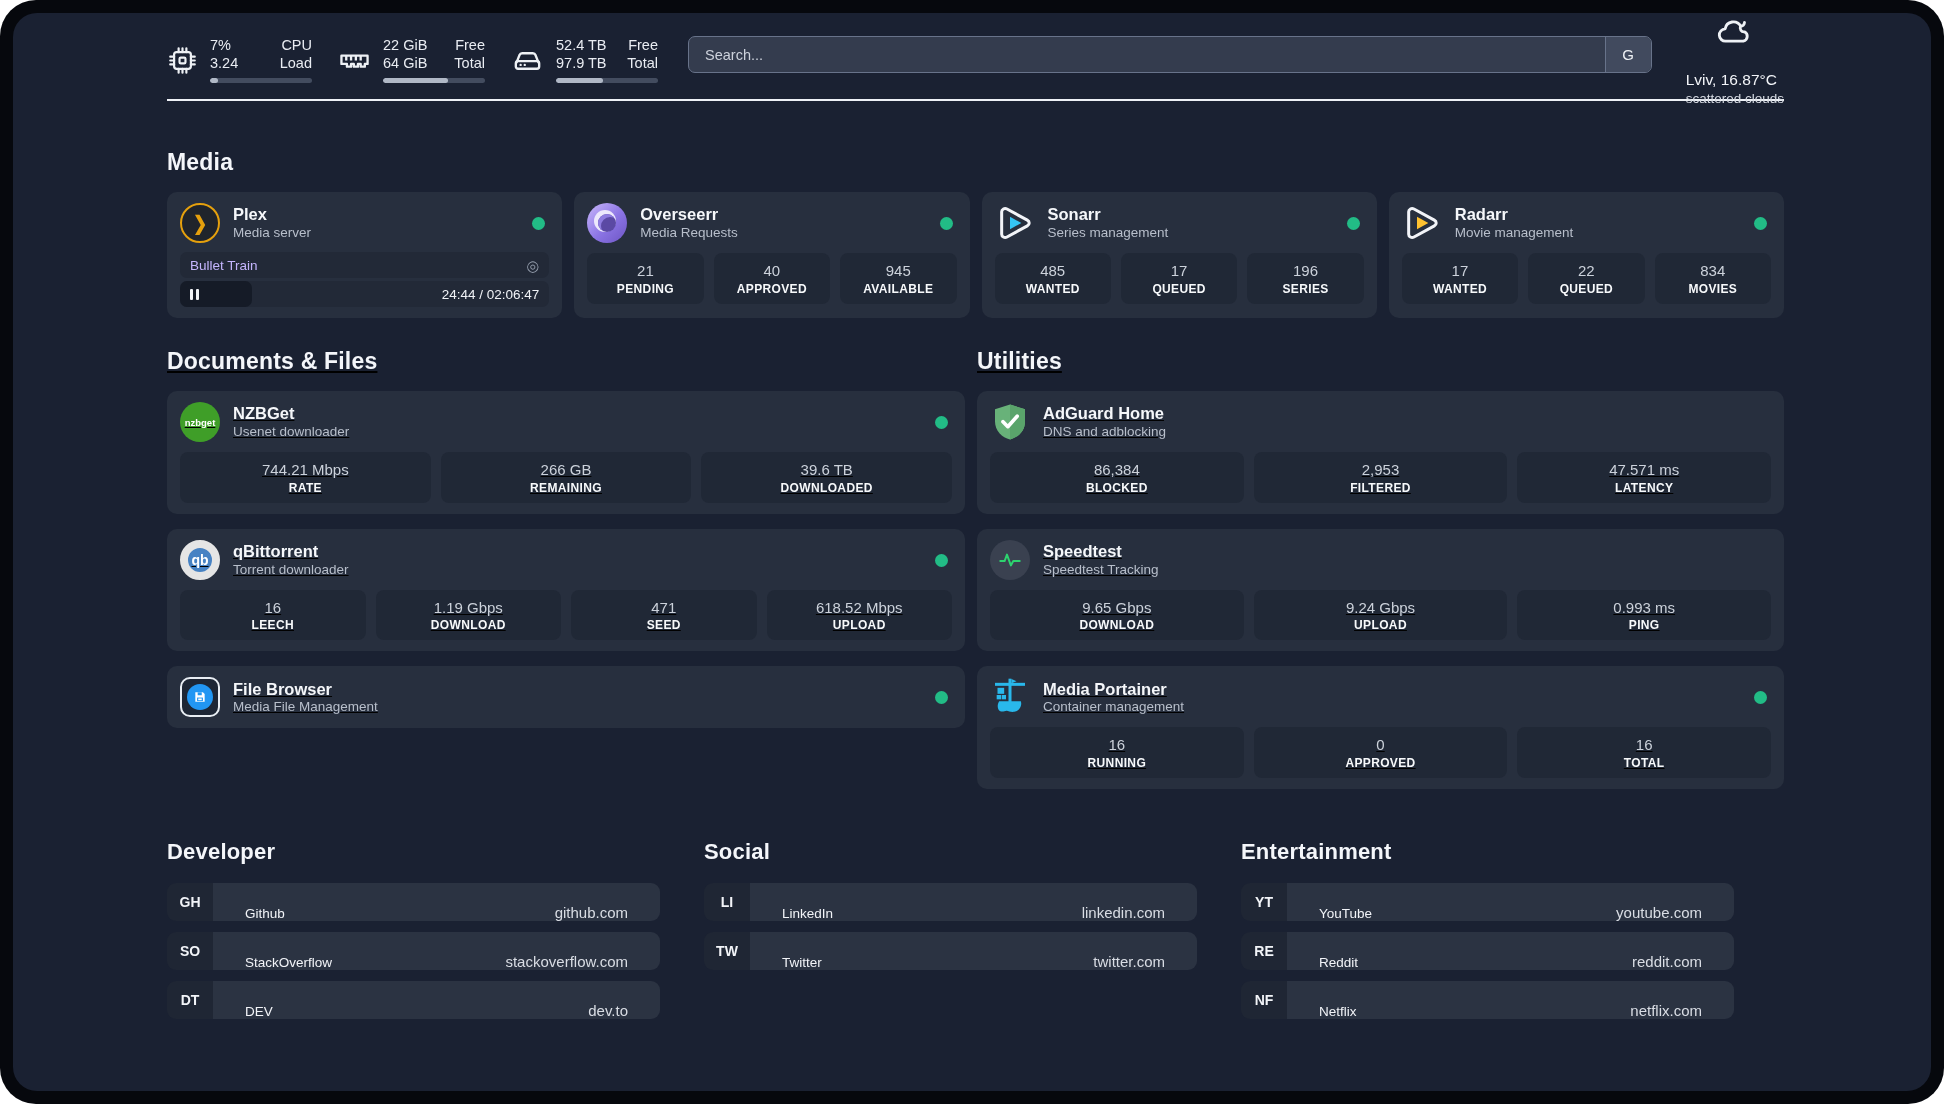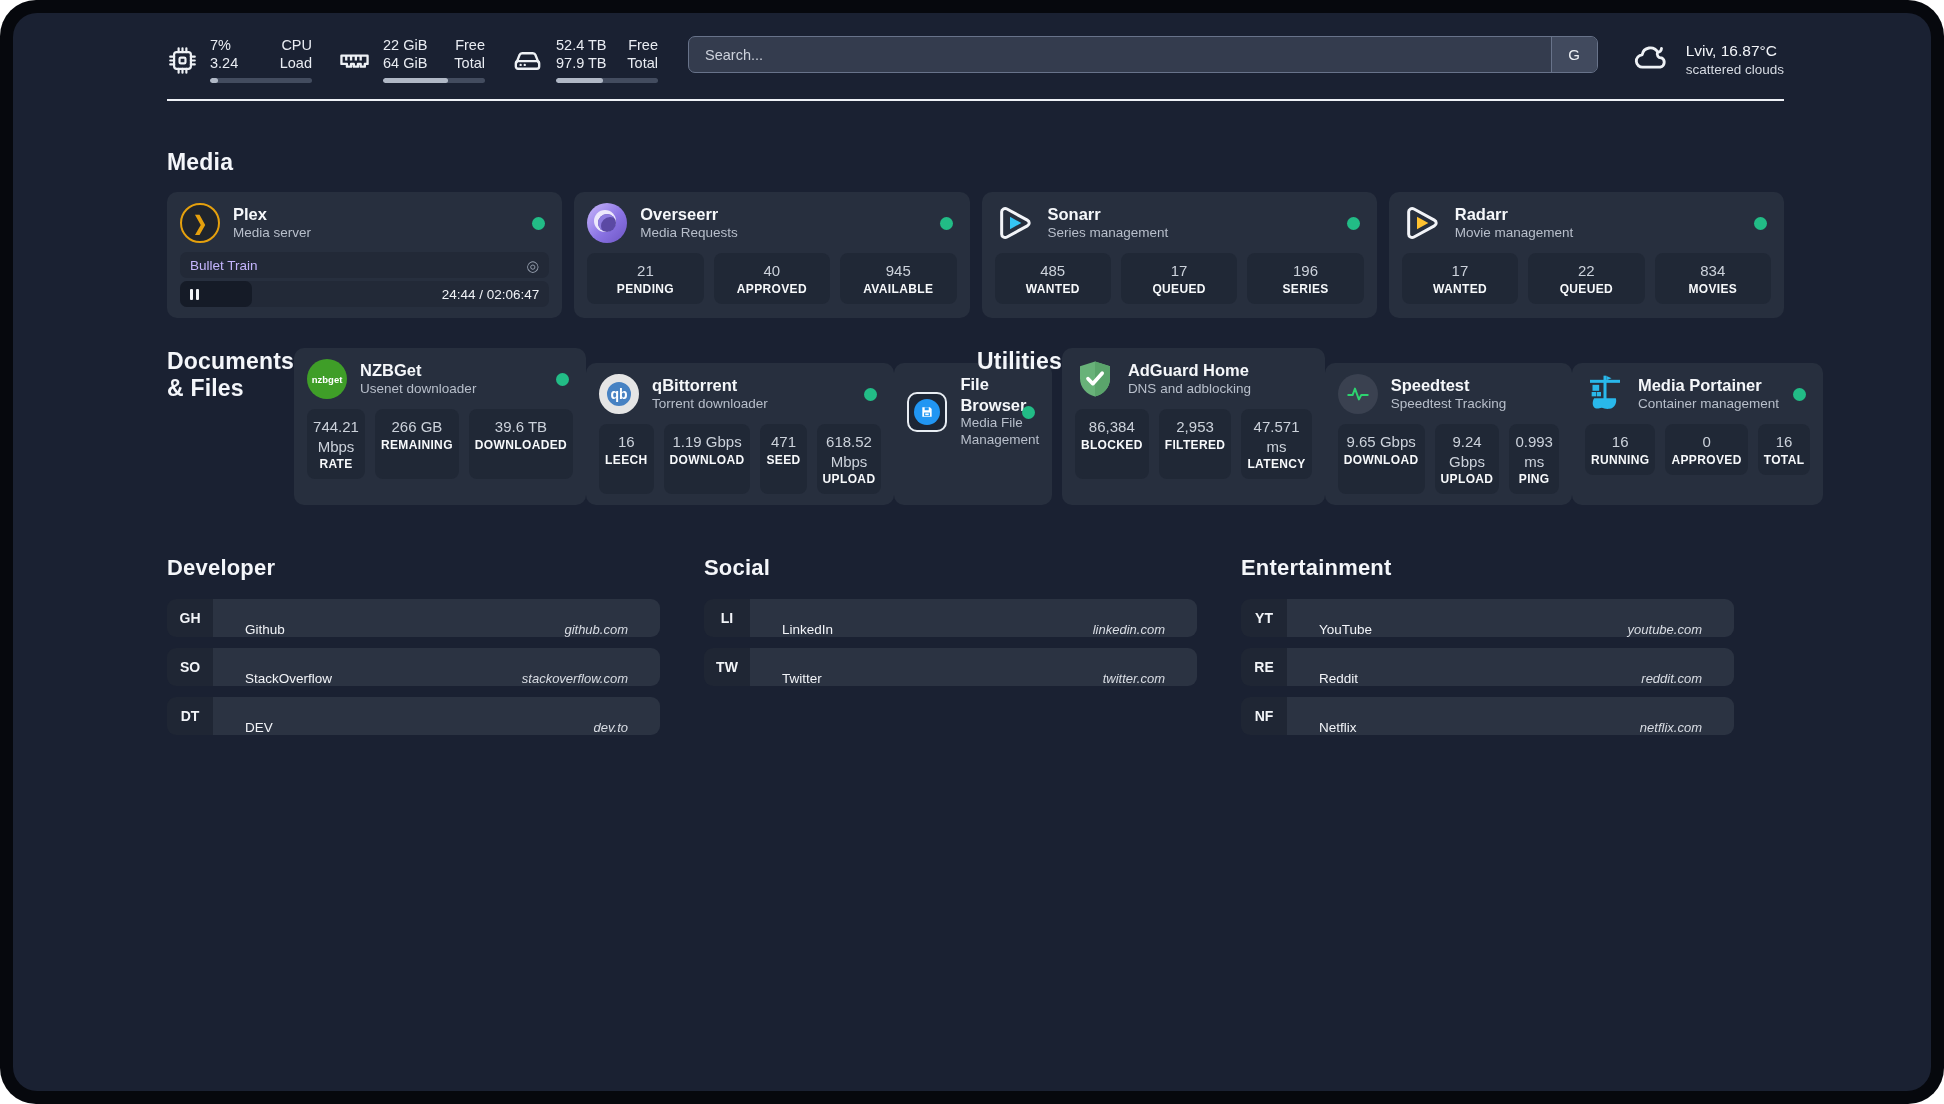--- a/index.html
+++ b/index.html
@@ -29,33 +29,33 @@
   .bar > div { height:100%; background:#b0b8c6; border-radius:3px; }
 
   .searchwrap { flex:1; display:flex; margin:0 34px 11px 30px; height:37px;
     border:1px solid #68738a; border-radius:7px; background:#343c4e; overflow:hidden; }
   .searchwrap input { flex:1; background:transparent; border:none; outline:none;
     color:#e8ebf0; font-size:14.5px; padding:0 16px; font-family:"Liberation Sans", sans-serif; }
   .searchwrap input::placeholder { color:#cdd2dc; opacity:1; }
   .search-engine { width:46px; display:flex; align-items:center; justify-content:center;
     background:#414a5e; border-left:1px solid #68738a; color:#eef1f5; font-size:15px; cursor:pointer; }
 
-  .weather { display:flex; align-items:center; gap:14px; }
+  .weather { display:flex; align-items:center; gap:14px;flex-direction:column; }
   .weather .wtexts { display:flex; flex-direction:column; line-height:1.3; }
   .weather .wmain { color:#f2f4f8; font-size:15.5px; }
   .weather .wsub { color:#d6dae2; font-size:13.5px; }
 
   .divider { height:2px; background:#eef1f6; border:none; margin:16px 0 0 0; }
 
   
   .section-title { color:#f4f6fa; font-size:23px; font-weight:600; letter-spacing:.2px; }
   .media-title { margin:48px 0 16px 0; }
   .grid-media { display:grid; grid-template-columns:repeat(4,1fr); gap:12px; }
   .grid-two { display:grid; grid-template-columns:798px 1fr; gap:12px; margin-top:30px; }
-  .col-stack { display:flex; flex-direction:row; }
+  .col-stack { display:flex; flex-direction:column;text-decoration:underline; }
   .col-stack .section-title { margin:0 0 16px 0; }
   .col-stack .card + .card { margin-top:15px; }
 
   
   .card { background:#272f3e; border-radius:10px; padding:11px 13px; cursor:pointer; }
   .card-head { display:flex; align-items:center; gap:13px; position:relative; }
   .app-meta { display:flex; flex-direction:column; line-height:1.25; }
   .app-name { color:#f5f7fa; font-size:16.5px; font-weight:600; }
   .app-sub  { color:#b8bfcb; font-size:13.5px; }
   .status-dot { width:13px; height:13px; border-radius:50%; background:#22bc86;
@@ -97,21 +97,21 @@
   .player-time { position:relative; z-index:2; margin-left:auto; color:#f0f2f6; font-size:13.5px; }
 
   
   .grid-bookmarks { display:grid; grid-template-columns:repeat(3,493px); gap:28px 44px; margin-top:50px; }
   .bm-col .section-title { font-size:22px; margin:0 0 18px 0; }
   .bm-row { display:flex; height:38px; border-radius:9px; overflow:hidden; margin-bottom:11px; cursor:pointer; }
   .bm-abbr { width:46px; background:#1f2634; color:#f2f4f8; font-size:14px; font-weight:600;
     display:flex; align-items:center; justify-content:center; flex:0 0 46px; }
   .bm-main { flex:1; background:#2b3342; display:flex; align-items:flex-end; padding:0 32px; }
   .bm-name { color:#f2f4f8; font-size:13.5px; flex:1; }
-  .bm-url { color:#d9dde4; font-size:13px;font-style:italic; }
+  .bm-url { color:#d9dde4; font-size:15px; }
 </style>
 </head>
 <body>
 
 <div class="frame">
   <div class="app">
 
     <div class="topbar">
       <div class="sysstats">
 

